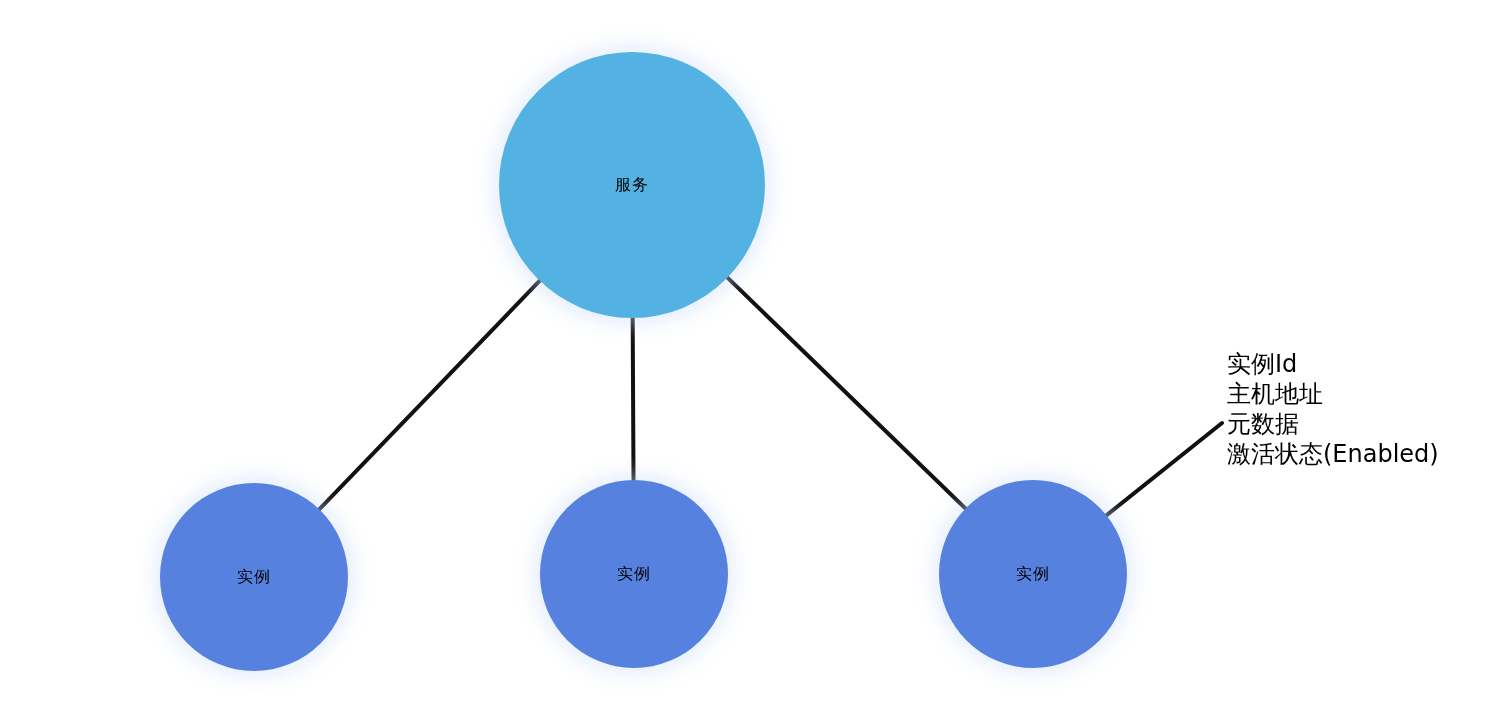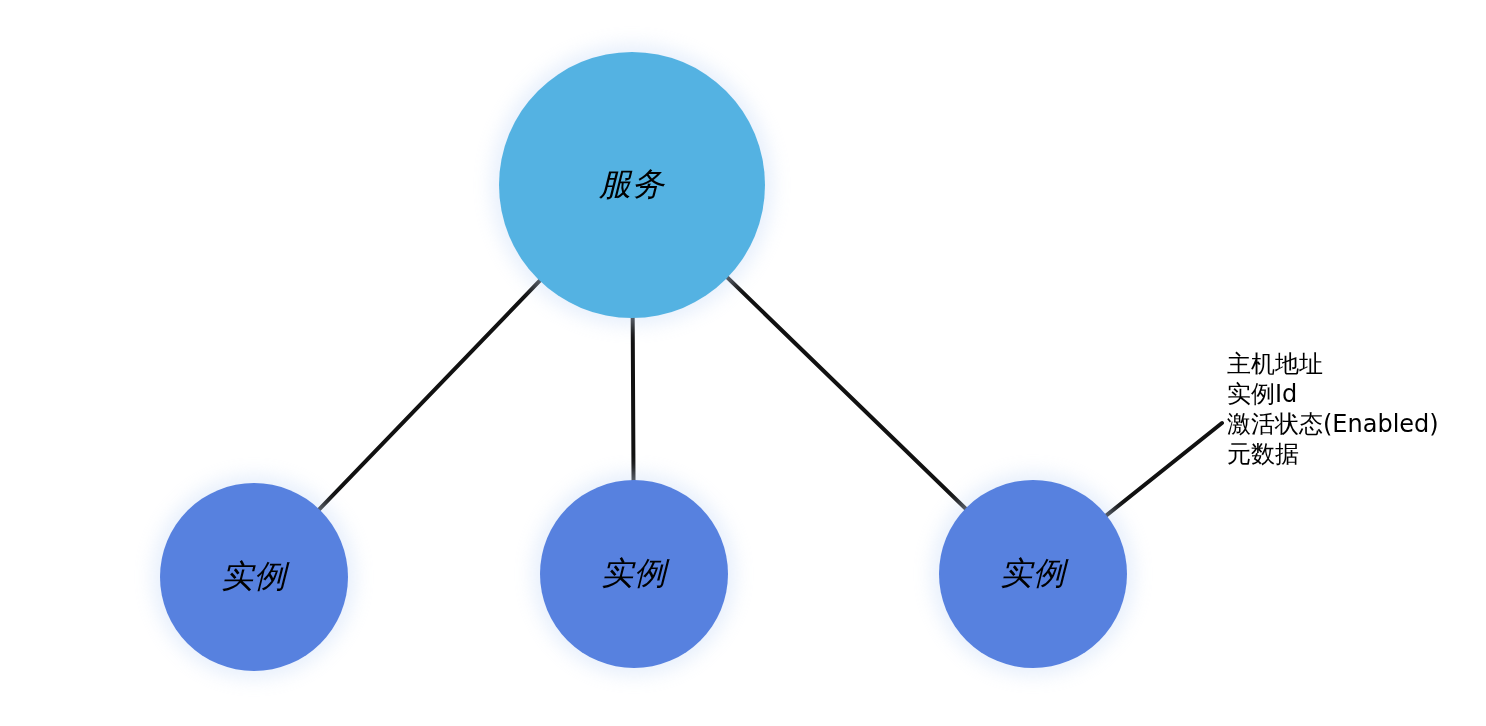--- a/index.html
+++ b/index.html
@@ -32,24 +32,23 @@
     stroke-width: 4;
     stroke-linecap: round;
   }
   .node {
     position: absolute;
     border-radius: 50%;
     display: flex;
     align-items: center;
     justify-content: center;
     color: var(--text-color);
-    font-size: 32px;
+    font-size: 16px;
     letter-spacing: 1px;
     box-shadow: 0 0 18px 8px rgba(205, 222, 248, 0.45);
-    font-style: italic;
   }
   .node-service {
     left: 499px; top: 52px;
     width: 266px; height: 266px;
     background: var(--service-fill);
   }
   .node-instance {
     width: 188px; height: 188px;
     background: var(--instance-fill);
   }
@@ -87,19 +86,19 @@
 
   <div class="node node-instance instance-2">
     <span>实例</span>
   </div>
 
   <div class="node node-instance instance-3">
     <span>实例</span>
   </div>
 
   <div class="annotation">
+    <div>实例Id</div>
     <div>主机地址</div>
-    <div>实例Id</div>
+    <div>元数据</div>
     <div>激活状态(Enabled)</div>
-    <div>元数据</div>
   </div>
 
 </div>
 
 </body></html>

